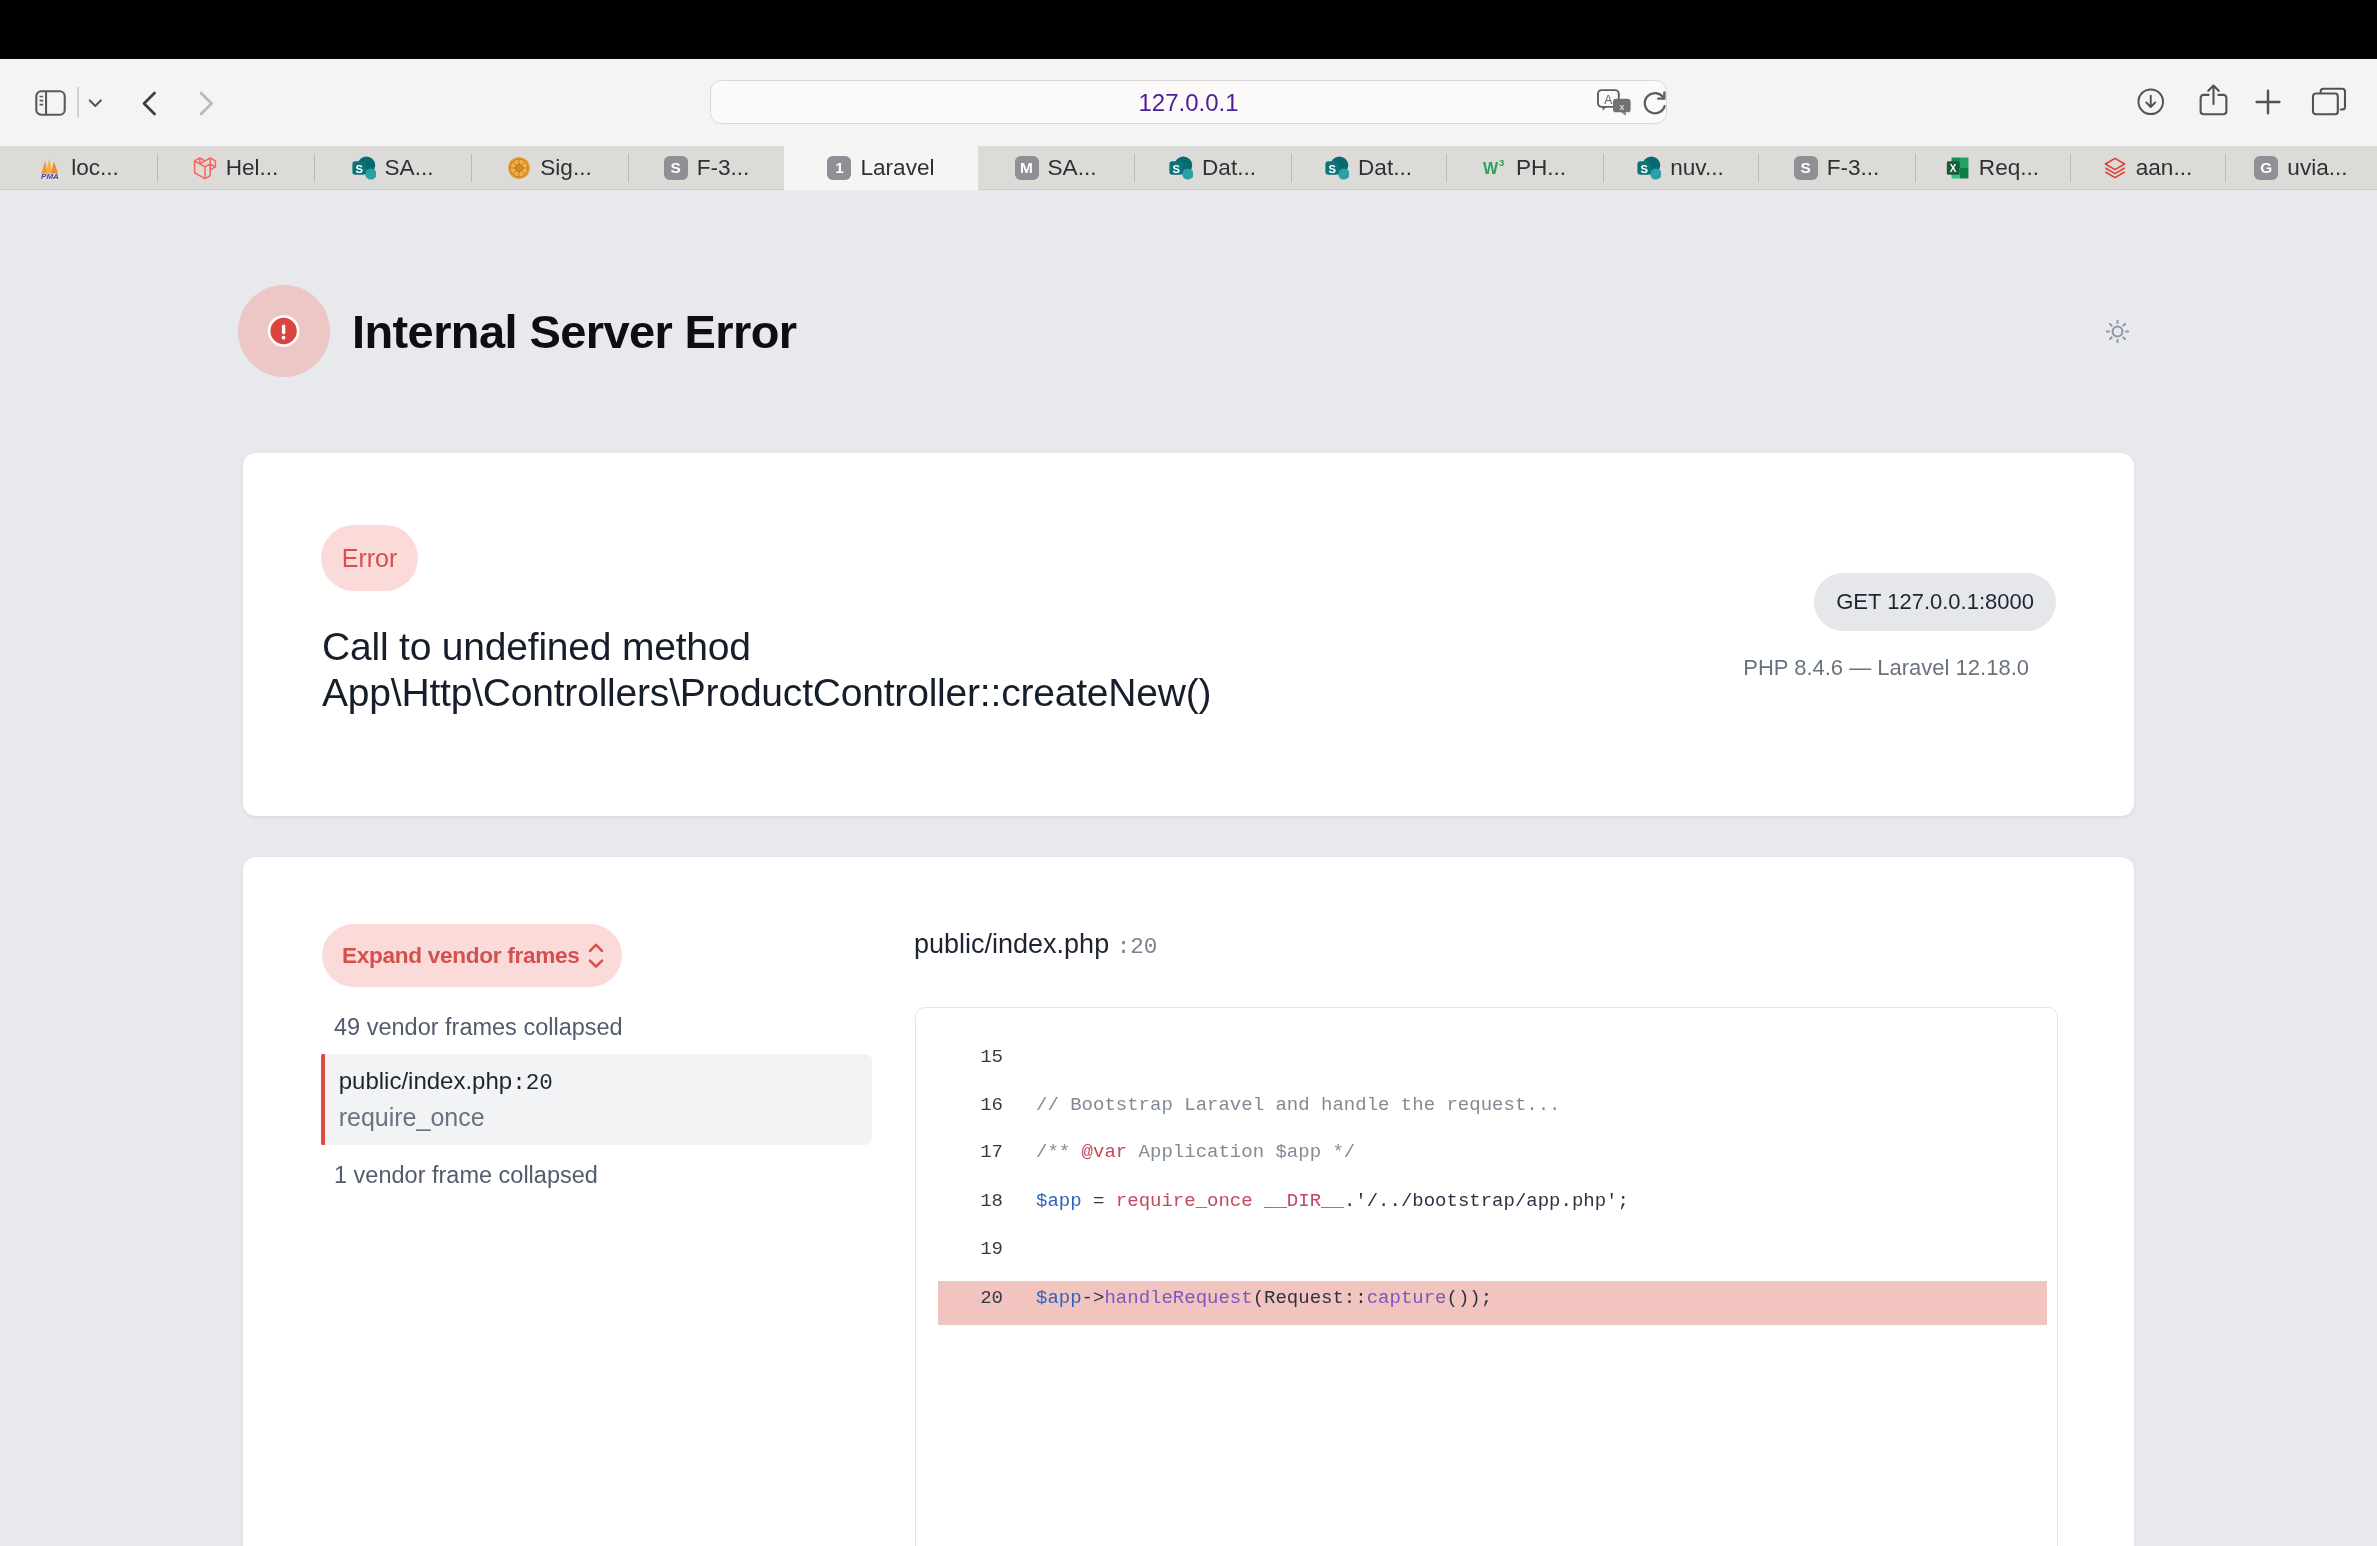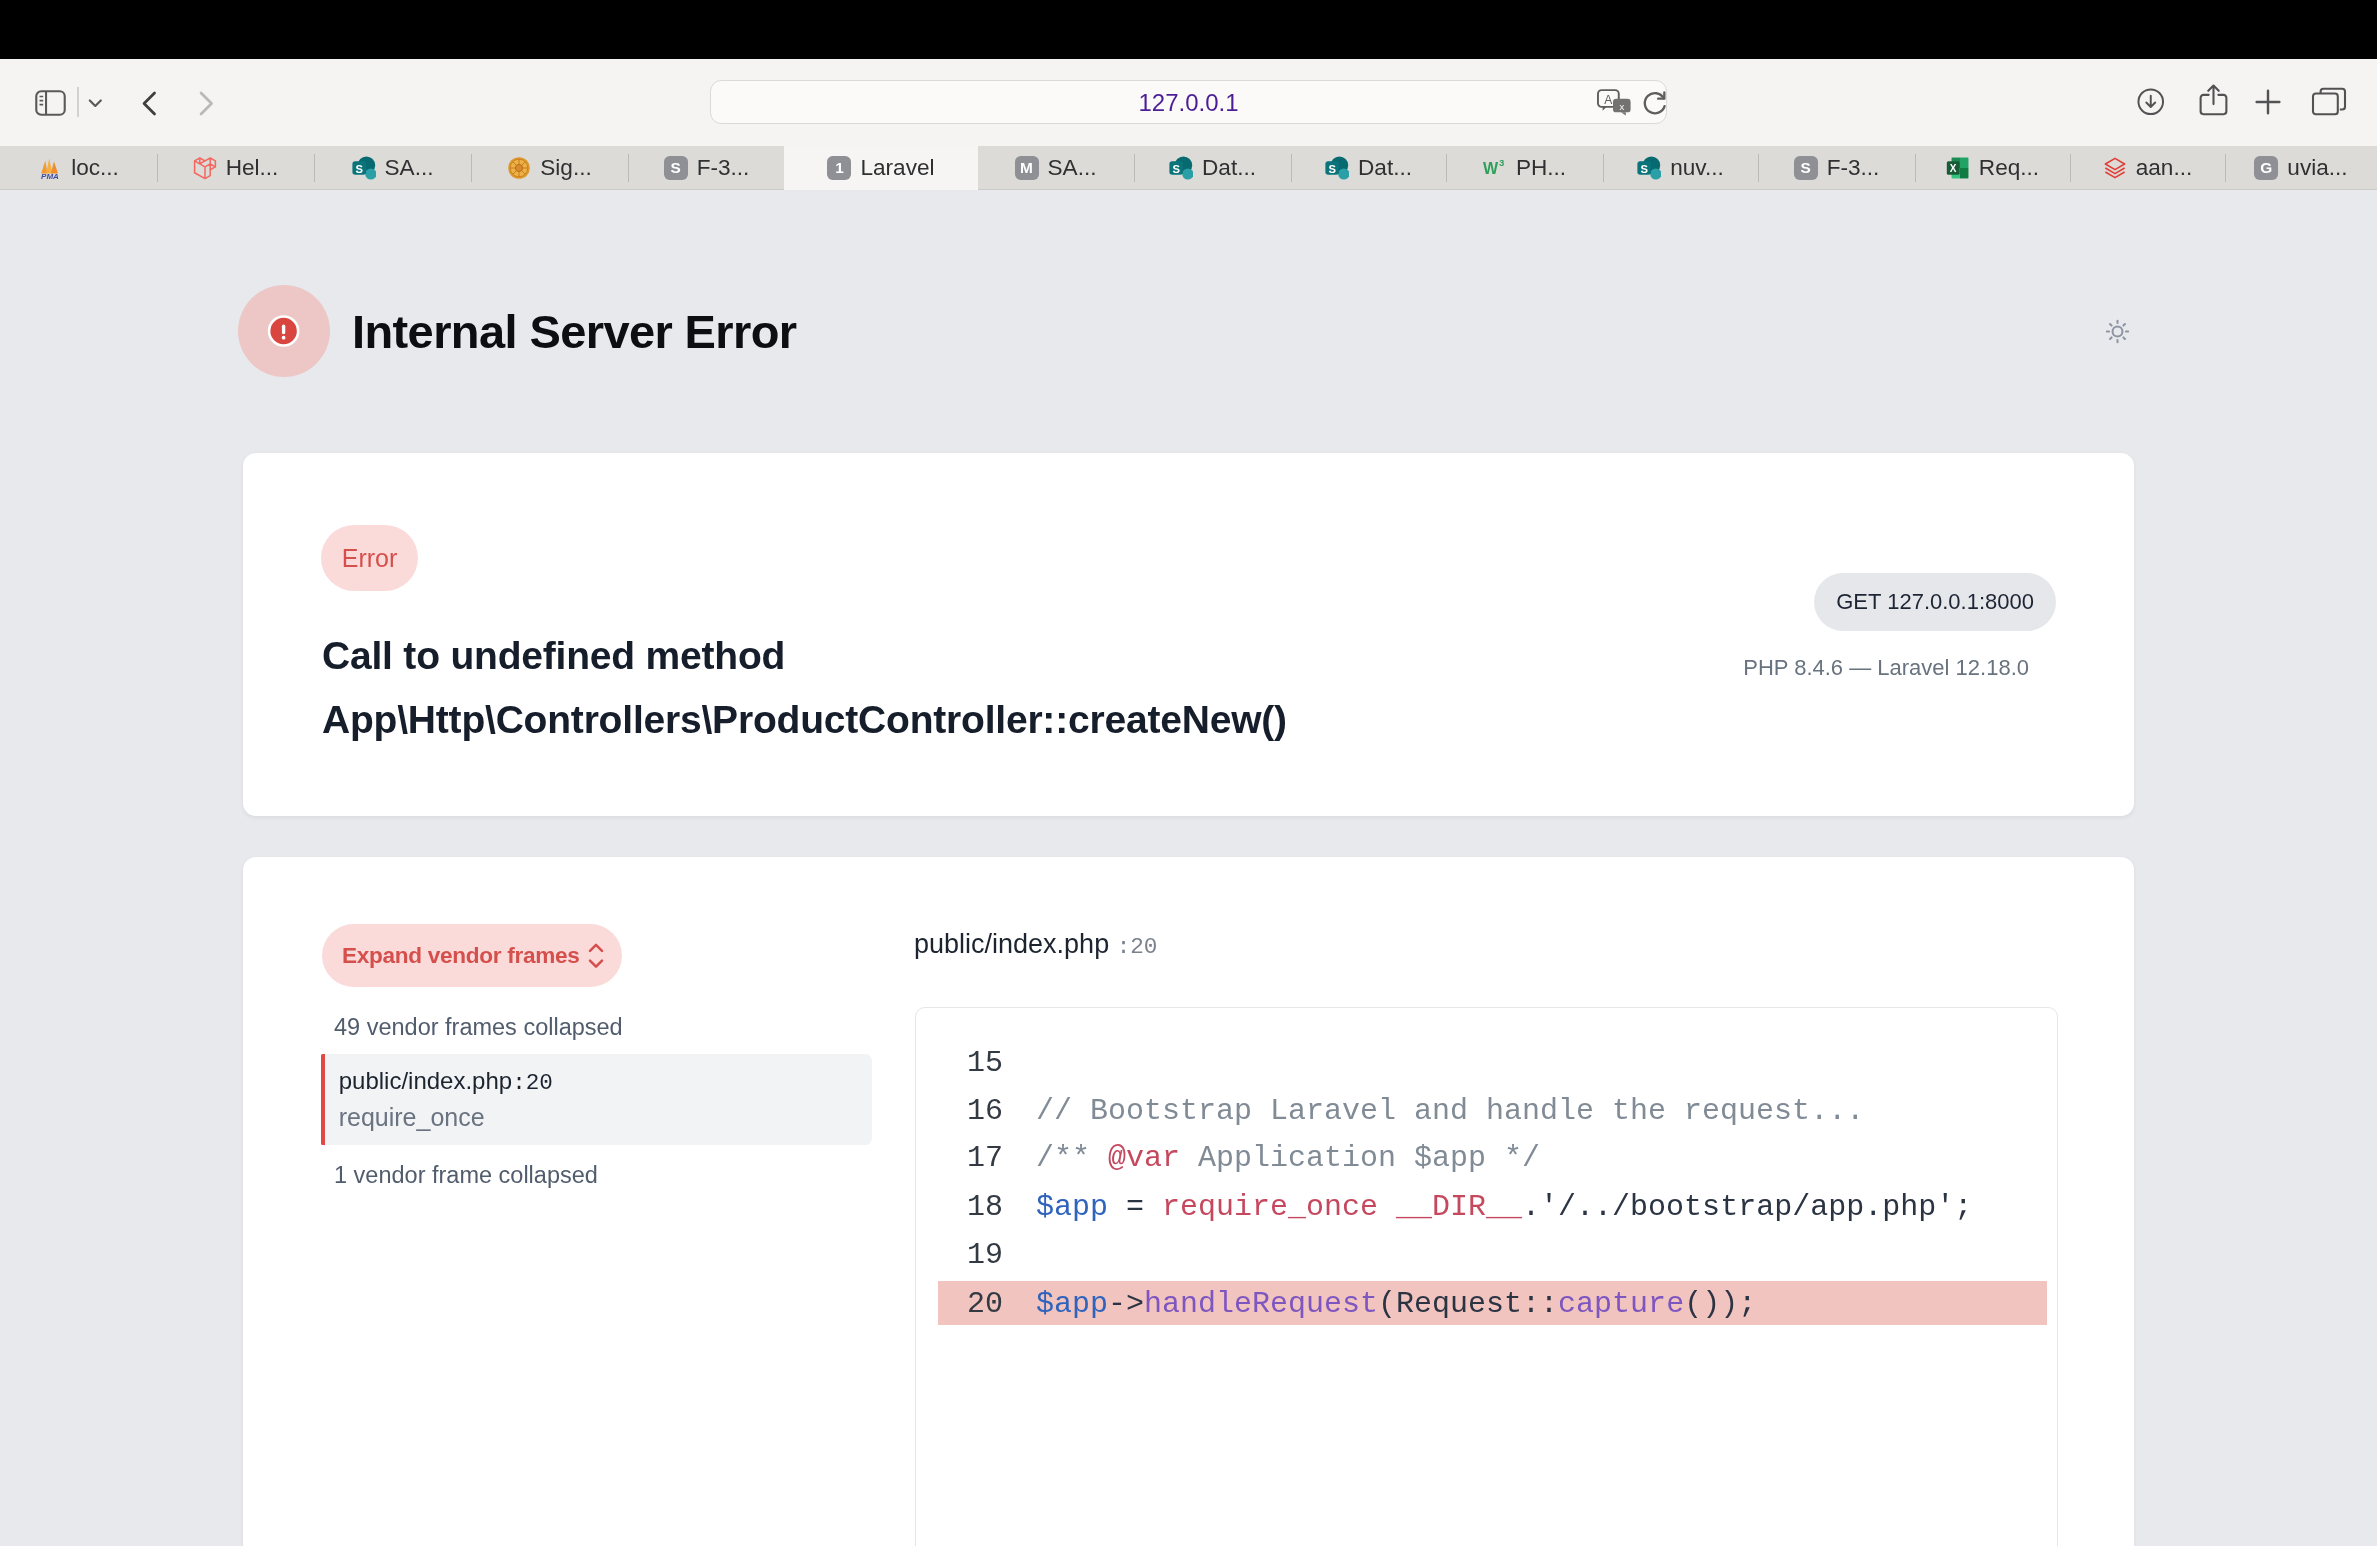--- a/index.html
+++ b/index.html
@@ -22,33 +22,33 @@
   #urltext { left:0; top:89px; width:2377px; text-align:center; font-size:24px; color:#4c1d95; }
   
   #content { left:0; top:190px; width:2377px; height:1356px; background:#e8e9ed; }
   .card { position:absolute; left:243px; width:1891px; background:#fff; border-radius:13px; box-shadow:0 1.6px 4px rgba(15,23,42,.06); }
   #card1 { top:263px; height:363px; }
   #card2 { top:667px; height:809px; }
   h1 { position:absolute; left:352px; top:114px; font-size:47px; font-weight:700; color:#0d0e12; letter-spacing:-0.6px; }
   .badge { position:absolute; left:78px; top:72px; width:97px; height:66px; border-radius:33px; background:#fbdada; color:#d5504c; font-size:25px; font-weight:500; display:flex; align-items:center; justify-content:center; }
   .getpill { position:absolute; right:78px; top:120px; height:58px; border-radius:29px; background:#e6e7eb; color:#1d2534; font-size:22px; display:flex; align-items:center; padding:0 22px; }
   .phpline { position:absolute; right:105px; top:202px; font-size:22px; color:#68737f; }
-  .cardtitle { position:absolute; left:79px; top:171px; font-size:39px; font-weight:700; color:#161d2b; line-height:64px; letter-spacing:-0.2px; }
+  .cardtitle { position:absolute; left:79px; top:171px; font-size:39px; font-weight:400; color:#161d2b; line-height:46px; letter-spacing:-0.2px; }
   
   .expandbtn { position:absolute; left:79px; top:67px; width:300px; height:63px; border-radius:32px; background:#fbdada; color:#d5504c; font-size:22.6px; font-weight:600; display:flex; align-items:center; justify-content:space-between; padding:0 18px 0 20px; white-space:nowrap; letter-spacing:-0.3px; }
   .vflabel { position:absolute; left:91px; font-size:23.5px; color:#515c6d; }
   .framebox { position:absolute; left:78px; top:197px; width:551px; height:91px; background:#f2f3f5; border-left:4px solid #de4b45; border-radius:1.6px 6.5px 6.5px 1.6px; }
   .framebox .f1 { position:absolute; left:13.7px; top:13px; font-size:24px; color:#1c2430; }
   .framebox .f1 .mono { font-family:"Liberation Mono", monospace; font-size:22.6px; }
   .framebox .f2 { position:absolute; left:13.7px; top:49px; font-size:25px; color:#6a7380; }
   
   .codehead { position:absolute; left:671px; top:72px; font-size:27px; color:#1c2430; font-weight:500; }
   .codehead .mono { font-family:"Liberation Mono", monospace; font-size:22.6px; color:#79818d; font-weight:400; }
   .codebox { position:absolute; left:672px; top:150px; width:1143px; height:659px; border:1.6px solid #e4e6e9; border-radius:9.7px; background:#fff; overflow:hidden; }
-  .codeline { position:absolute; left:22px; width:1109px; height:48px; font-family:"Liberation Mono", monospace; font-size:30px; color:#2b3443; white-space:pre; }
+  .codeline { position:absolute; left:22px; width:1109px; height:48px; font-family:"Liberation Mono", monospace; font-size:19px; color:#2b3443; white-space:pre; }
   .codeline .num { position:absolute; left:0; top:0; width:65px; text-align:right; color:#343a43; }
   .codeline .src { position:absolute; left:98px; top:0; }
   .codeline.hl { background:#f2c4bf; } .codeline.hl .num, .codeline.hl .src { top:5.7px; }
   .cmt { color:#818b96;text-align:center; }
   .red { color:#c5485e; }
   .blue { color:#3064bc; }
   .pur { color:#7d56c0; }
   svg { display:block; }
 </style>
 </head>

